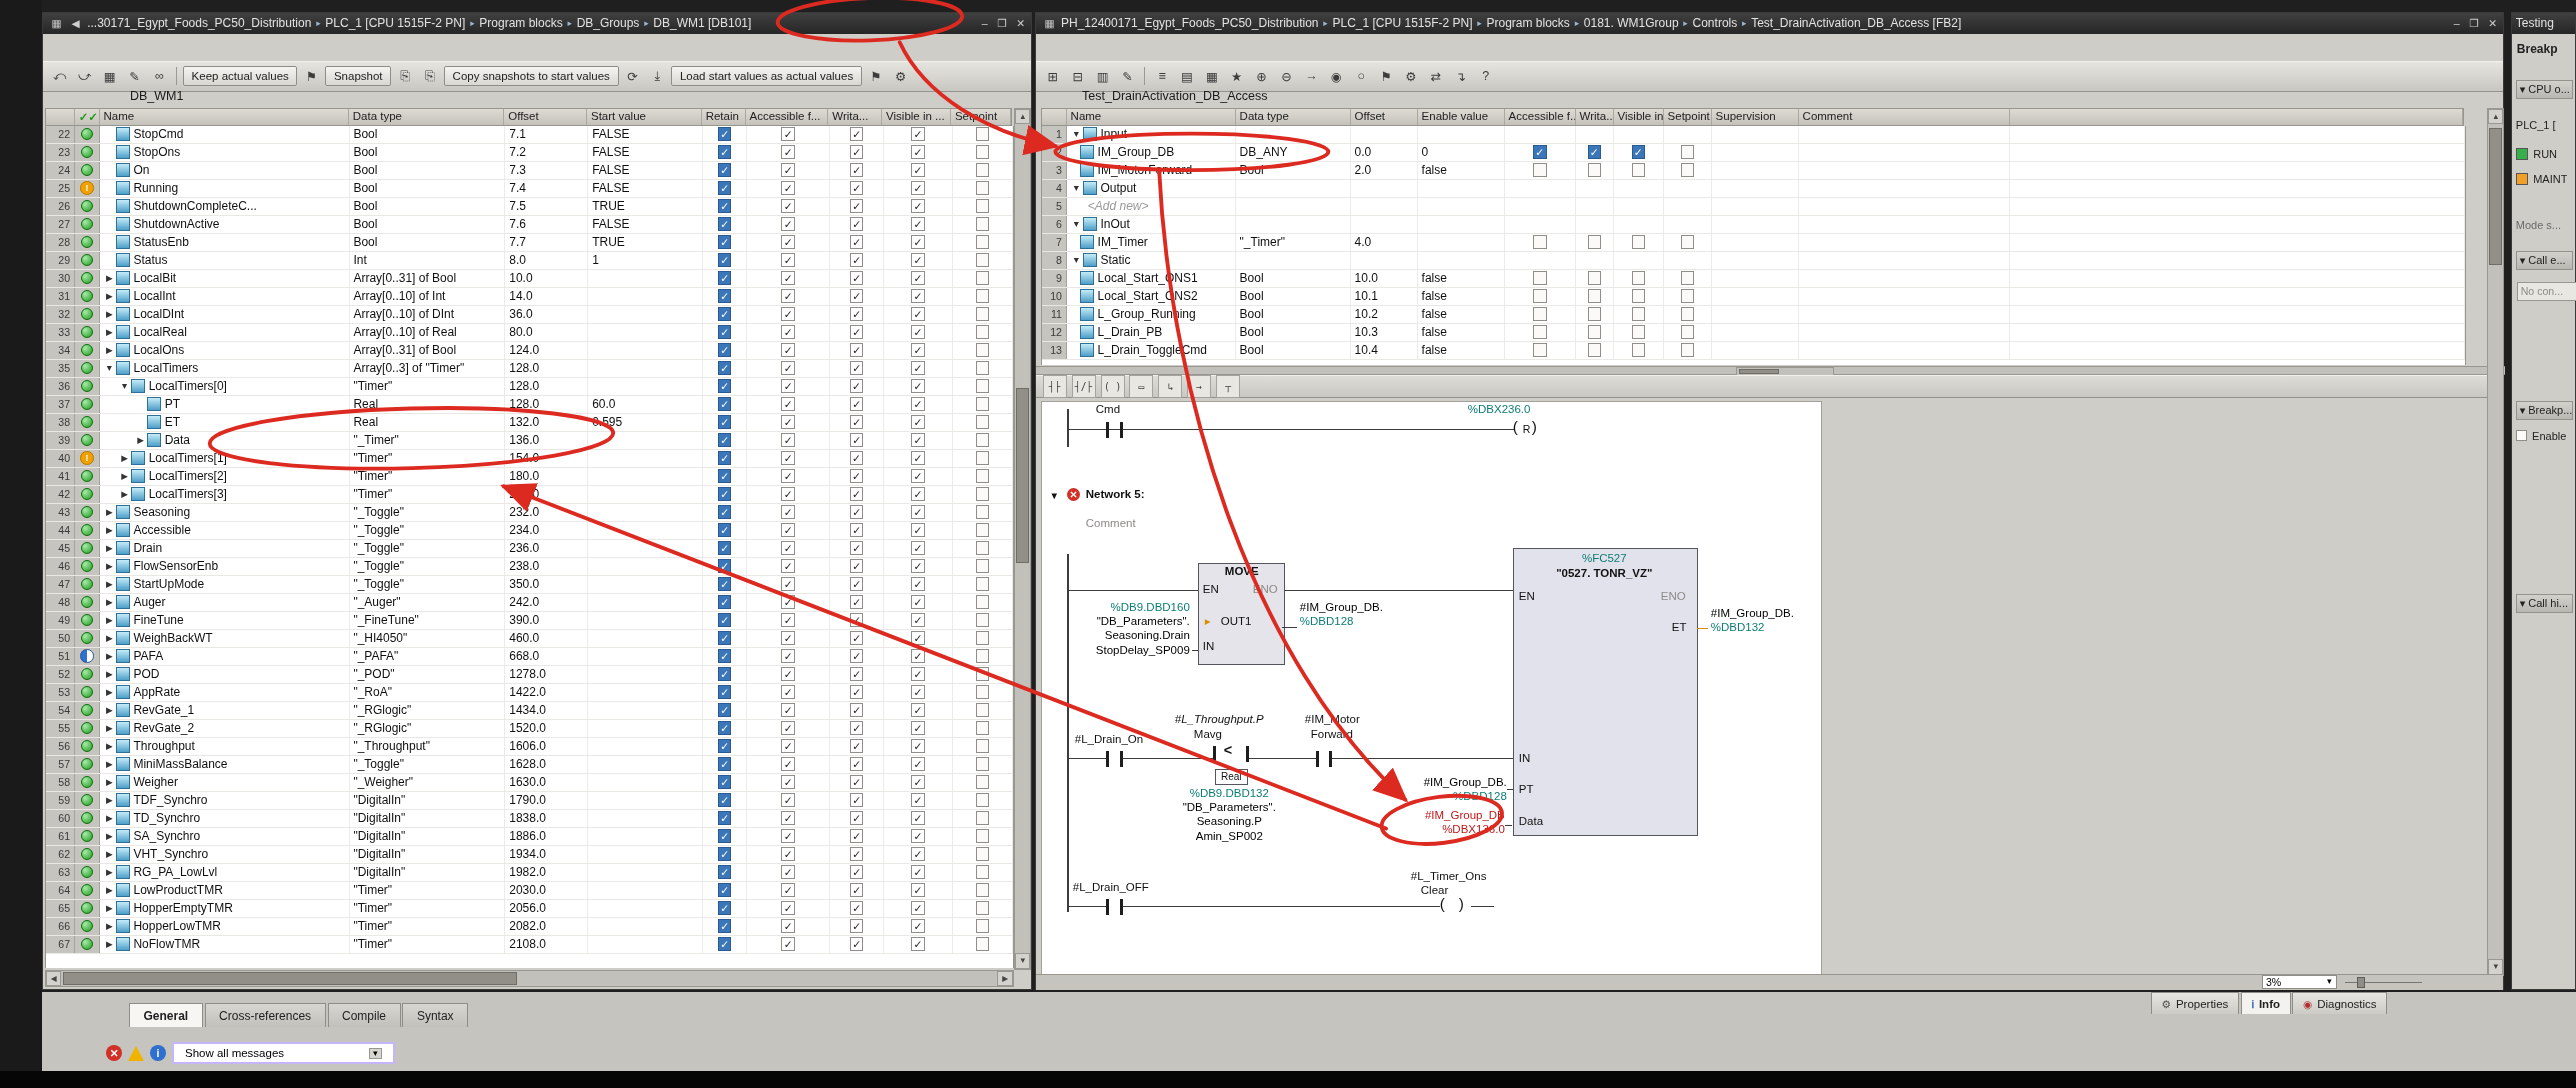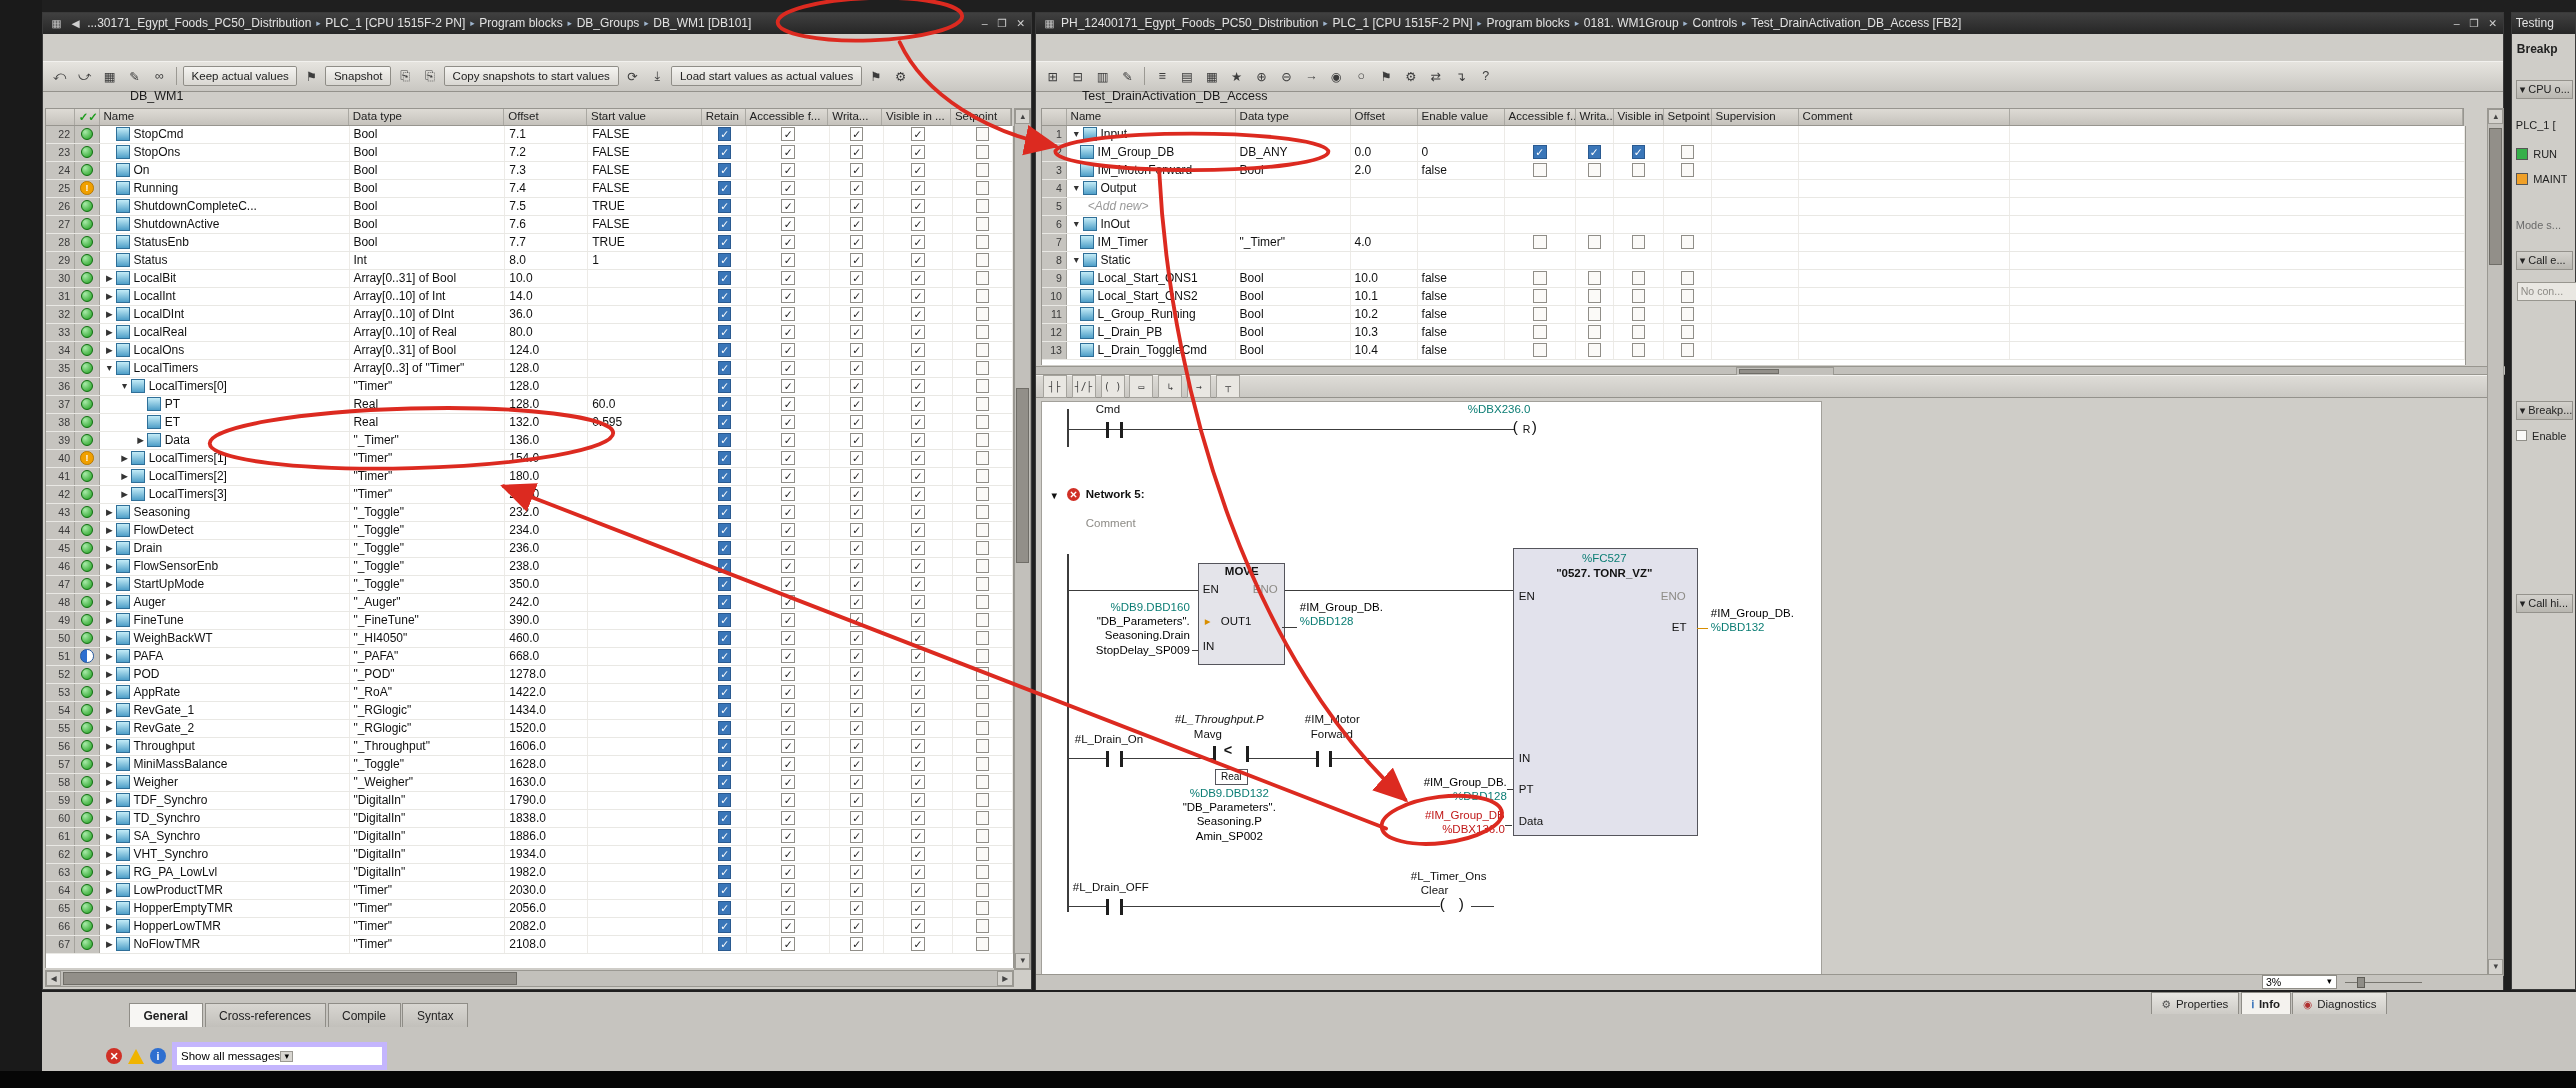--- a/index.html
+++ b/index.html
@@ -768,21 +768,21 @@
         </span>
       </div>
       <div class="r">
         <span class="c gnum" style="width: 29px;">44</span>
         <span class="c gst" style="width: 25px;">
           <span class="dot"></span>
         </span>
         <span class="c" style="width: 250px; padding-left: 3.8px;">
           <span class="ex">▶</span>
           <span class="tag"></span>
-          <span>FlowDetect</span>
+          <span>Accessible</span>
         </span>
         <span class="c" style="width: 156px;">"_Toggle"</span>
         <span class="c" style="width: 83px;">234.0</span>
         <span class="c" style="width: 115px;"></span>
         <span class="cbcell" style="width: 44px;">
           <span class="cb bl">✓</span>
         </span>
         <span class="cbcell" style="width: 83px;">
           <span class="cb ">✓</span>
         </span>
@@ -2002,21 +2002,21 @@
 <div class="abs" id="btabs" style="left:129px;top:1003px;display:flex;gap:1.9px">
     <div class="btab active">General</div>
     <div class="btab">Cross-references</div>
     <div class="btab">Compile</div>
     <div class="btab">Syntax</div>
   </div>
 <div class="abs" style="left:106px;top:1042px;display:flex;align-items:center;gap:5.8px">
   <span style="width:16.3px;height:16.3px;border-radius:50%;background:#d03026;color:#fff;display:flex;align-items:center;justify-content:center;font-size:10.6px;font-weight:bold">✕</span>
   <span style="width:0;height:0;border-left:8.7px solid transparent;border-right:8.7px solid transparent;border-bottom:15.4px solid #f0b400;position:relative"></span>
   <span style="width:16.3px;height:16.3px;border-radius:50%;background:#2e6fd0;color:#fff;display:flex;align-items:center;justify-content:center;font-size:10.6px;font-weight:bold">i</span>
-  <span style="width:197px;height:18px;background:#fff;border:5px solid #c4b5fd;font-size:11.5px;display:flex;align-items:center;justify-content:flex-start;padding:0 4px">
+  <span style="width:197px;height:18px;background:#fff;border:2px solid #c4b5fd;font-size:11.5px;display:flex;align-items:center;justify-content:space-between;padding:0 11px">
     <span>Show all messages</span>
     <span style="font-size:7.7px;background:#d8d6d1;border:1px solid #9a9892;padding:0 1.9px">▼</span>
   </span>
 </div>
 <div class="abs" id="rtabs" style="left:2151px;top:992px;display:flex;gap:1.9px">
     <div class="paneltab">
       <span style="font-size: 10.6px; color: rgb(85, 85, 85);">⚙</span>
       <span>Properties</span>
     </div>
     <div class="paneltab active" style="background: rgb(244, 242, 238); font-weight: bold;">

